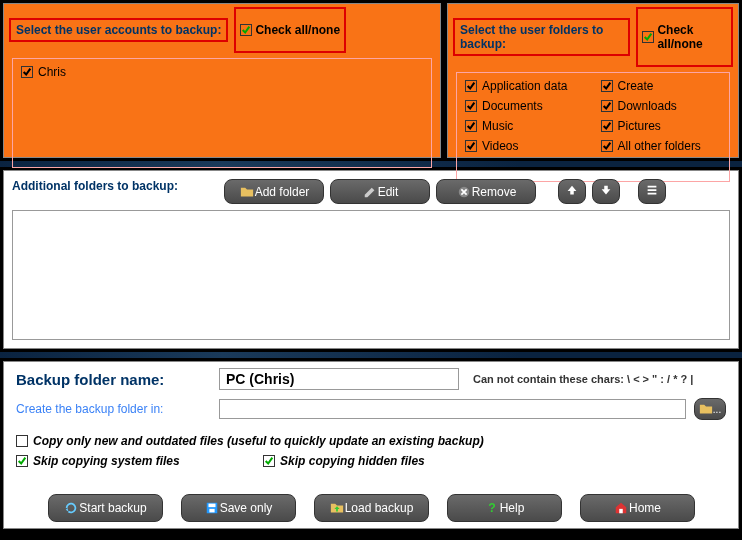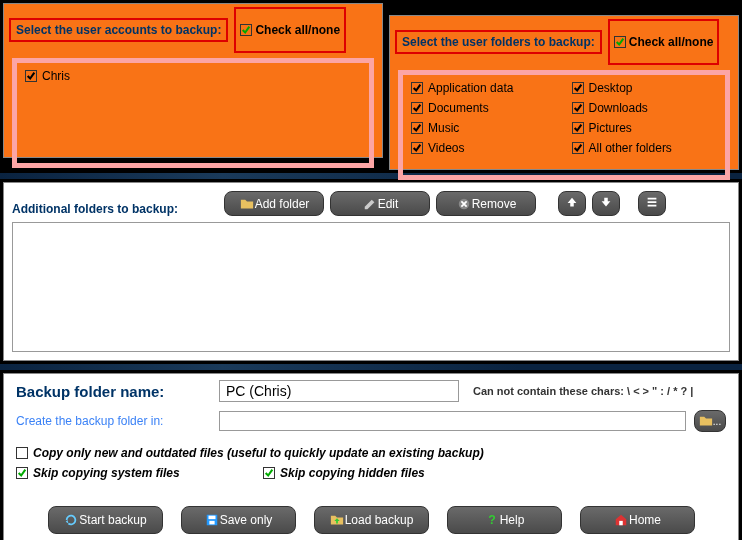--- a/index.html
+++ b/index.html
@@ -1,52 +1,52 @@
 <!DOCTYPE html>
 <html><head>
 <meta charset="utf-8">
 <style>
   * { box-sizing: border-box; margin: 0; padding: 0; }
   body { font-family: Arial, sans-serif; font-size: 12px; background: #000; width: 742px; height: 540px; overflow: hidden; }
   
   .top-row { display: flex; gap: 6px; padding: 3px; }
   .panel { background: #f97316; border: 1px solid #888; }
   .panel-accounts { flex: 1; height: 155px; }
-  .panel-folders { width: 350px; height: 155px; margin-top: 12px; }
+  .panel-folders { width: 292px; height: 155px; }
   
   .panel-header { display: flex; align-items: center; padding: 3px 5px 5px 5px; gap: 6px; }
   .title-box { border: 2px solid #d00; padding: 3px 5px; font-weight: bold; color: #003366; }
   .checkall-box { border: 2px solid #d00; padding: 14px 4px; display: flex; align-items: center; gap: 3px; font-weight: bold; }
   
-  .list-box { margin: 0 8px 8px 8px; border: 5px solid #fca5a5; height: 110px; padding: 6px 8px; }
+  .list-box { margin: 0 8px 8px 8px; border: 1px solid #fca5a5; height: 110px; padding: 6px 8px; }
   .list-box.grid { display: grid; grid-template-columns: 1fr 1fr; gap: 6px 15px; align-content: start; }
   .item { display: flex; align-items: center; gap: 5px; }
   
   .check { width: 12px; height: 12px; border: 1px solid #333; display: inline-flex; align-items: center; justify-content: center; font-size: 9px; line-height: 1; }
   .check.green svg { stroke: #0a0; }
   .check svg { width: 10px; height: 10px; stroke: #000; stroke-width: 2.5; fill: none; }
   
   .divider { height: 6px; background: linear-gradient(90deg, #0a2340, #1a3a5a 30%, #0a2340 70%); }
   
   .mid-panel { background: #fff; margin: 3px; border: 1px solid #888; padding: 8px; }
-  .mid-top { display: flex; align-items: flex-end; gap: 6px; margin-bottom: 6px; }
+  .mid-top { display: flex; align-items: flex-start; gap: 6px; margin-bottom: 6px; }
   .mid-label { font-weight: bold; color: #003366; flex-shrink: 0; margin-right: 40px; }
   
   .btn { background: linear-gradient(#6a6a6a, #4a4a4a); color: #fff; border: 1px solid #333; border-radius: 8px; height: 25px; display: inline-flex; align-items: center; justify-content: center; gap: 0; font-size: 12px; cursor: pointer; padding: 0 10px; min-width: 100px; }
   .btn-sq { min-width: 25px; width: 28px; padding: 0; }
   .btn-bottom { min-width: 115px; height: 28px; }
   .btn .ico { width: 16px; height: 16px; display: inline-flex; align-items: center; justify-content: center; }
   
   .textarea { border: 1px solid #999; height: 130px; }
   
   .bottom-panel { background: #fff; margin: 3px; border: 1px solid #888; padding: 6px 12px; }
   .row { display: flex; align-items: center; gap: 8px; margin-bottom: 8px; }
   .row-label1 { font-weight: bold; font-size: 15px; color: #003366; width: 195px; }
   .row-label2 { font-weight: normal; color: #3b82f6; width: 195px; }
-  .input { border: 1px solid #999; height: 22px; padding: 2px 6px; font-size: 14px; font-weight: normal; width: 240px; }
+  .input { border: 1px solid #999; height: 22px; padding: 2px 6px; font-size: 14px; font-weight: bold; width: 240px; }
   .input2 { border: 1px solid #999; height: 20px; flex: 1; padding: 2px 6px; }
   .hint { font-size: 11px; font-weight: bold; color: #333; margin-left: 6px; }
   .btn-browse { min-width: 32px; width: 32px; height: 22px; }
   
   .check-row { display: flex; align-items: center; gap: 5px; margin-bottom: 6px; font-style: italic; }
   .check-row.inline { display: inline-flex; margin-right: 80px; }
   .check-row-label { font-weight: bold; }
   
   .bottom-btns { display: flex; justify-content: center; gap: 18px; margin-top: 20px; }
   
@@ -101,21 +101,21 @@
             </svg>
           </span>
           <span>Application data</span>
         </div>
       <div class="item">
           <span class="check">
             <svg viewBox="0 0 12 12">
               <path d="M2 6 L5 9 L10 2"></path>
             </svg>
           </span>
-          <span>Desktop</span>
+          <span>Create</span>
         </div>
       <div class="item">
           <span class="check">
             <svg viewBox="0 0 12 12">
               <path d="M2 6 L5 9 L10 2"></path>
             </svg>
           </span>
           <span>Documents</span>
         </div>
       <div class="item">

